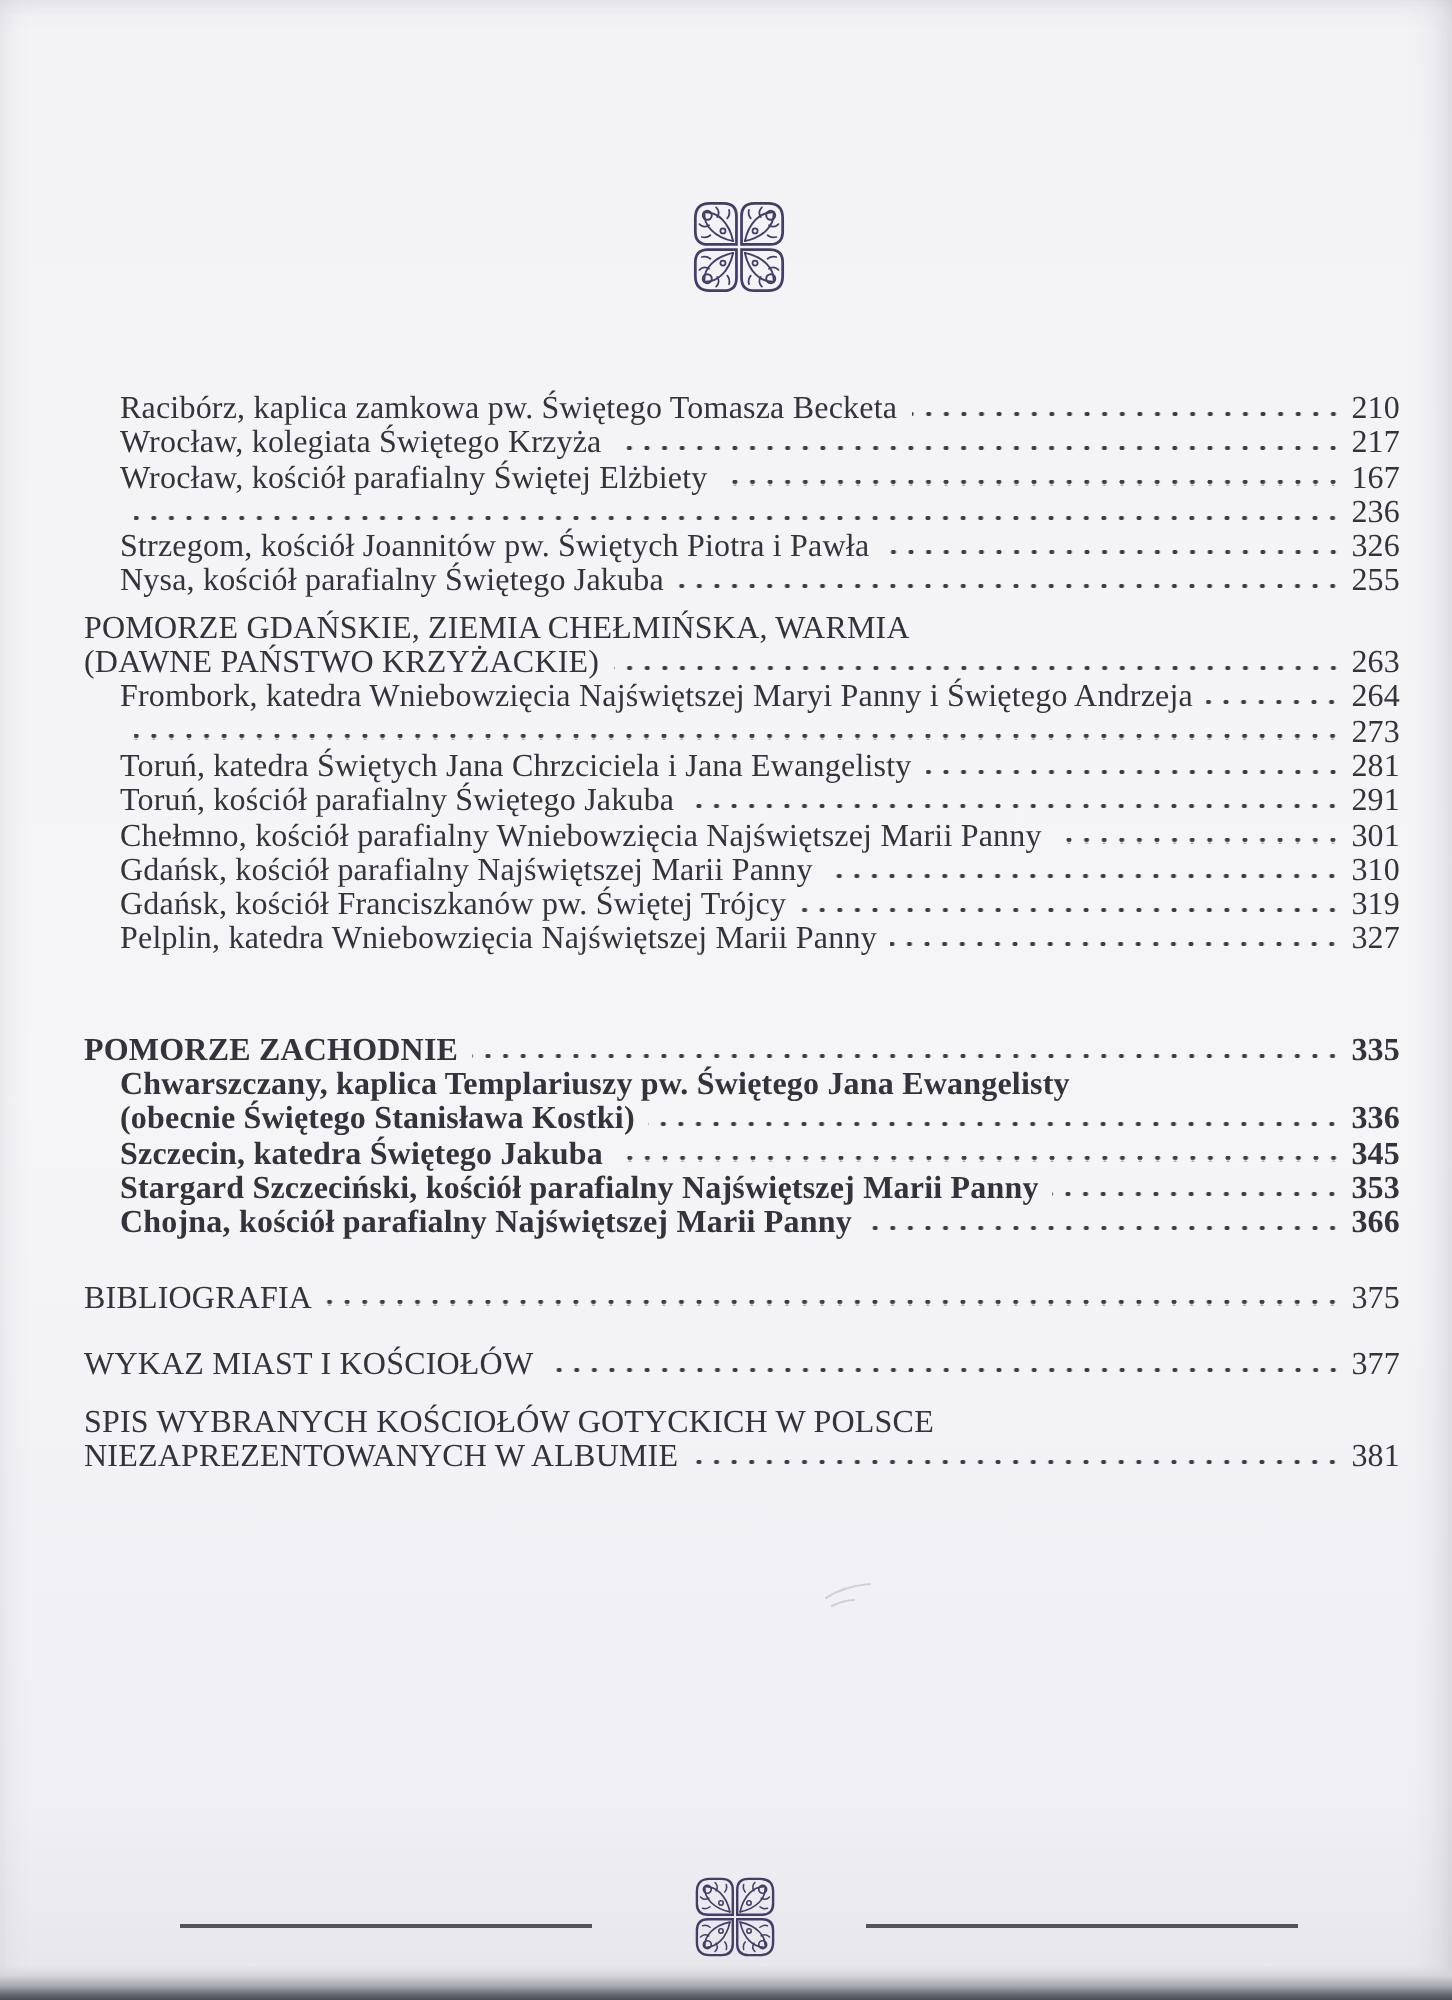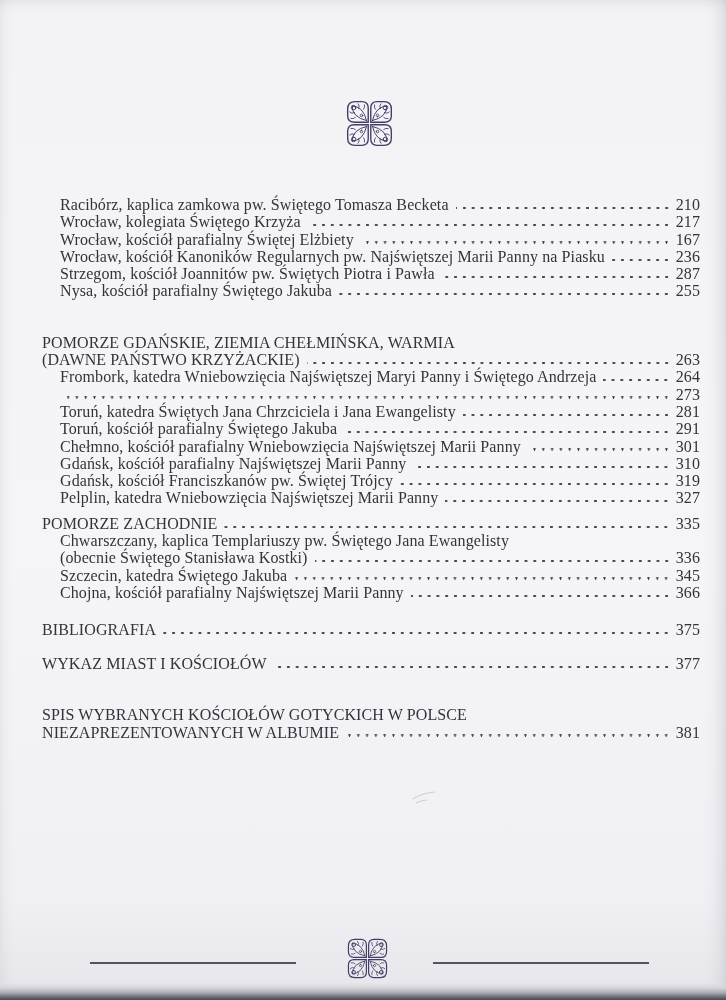--- a/index.html
+++ b/index.html
@@ -17,25 +17,25 @@
     font-family:"Liberation Serif","DejaVu Serif",serif;
     color:var(--ink);
   }
   
   .defs{position:absolute;width:0;height:0;overflow:hidden}
   .ornament{position:absolute;}
   .ornament.top{left:346px;top:97px;width:47px;height:53px;}
   .ornament.bottom{left:347px;top:937px;width:41px;height:43px;}
   .toc{position:absolute; left:42px; top:196px; width:658px;}
   .toc-section{margin:0;}
-  .toc-section:nth-of-type(2){margin-top:34px;}
-  .toc-section:nth-of-type(3){margin-top:8px;}
+  .toc-section:nth-of-type(2){margin-top:6px;}
+  .toc-section:nth-of-type(3){margin-top:38px;font-weight:bold;}
   .toc-section:nth-of-type(4){margin-top:20px;}
   .toc-section:nth-of-type(5){margin-top:16.5px;text-align:center;}
-  .toc-section:nth-of-type(6){margin-top:34px;}
+  .toc-section:nth-of-type(6){margin-top:11px;}
   .toc-row{
     display:flex; align-items:baseline;
     font-size:16px; line-height:17.3px;
     letter-spacing:.1px; white-space:nowrap;
   }
   .toc-row.toc-entry{padding-left:18px;}
   .toc-title{flex:0 0 auto; color:var(--ink);}
   .toc-heading .toc-title{text-transform:none;}
   .leader{
     flex:1 1 auto; min-width:14px; height:3.2px; margin:0 3px 0 7px;
@@ -95,28 +95,27 @@
           <span class="toc-title">Wrocław, kolegiata Świętego Krzyża</span>
           <span class="leader"></span>
           <span class="toc-page">217</span>
         </div>
         <div class="toc-row toc-entry">
           <span class="toc-title">Wrocław, kościół parafialny Świętej Elżbiety</span>
           <span class="leader"></span>
           <span class="toc-page">167</span>
         </div>
         <div class="toc-row toc-entry">
-          <span class="toc-title">Wrocław, kościół Kanoników Regularnych pw. Najświętszej Marii Panny na Piasku</span>
           <span class="leader"></span>
           <span class="toc-page">236</span>
         </div>
         <div class="toc-row toc-entry">
           <span class="toc-title">Strzegom, kościół Joannitów pw. Świętych Piotra i Pawła</span>
           <span class="leader"></span>
-          <span class="toc-page">287</span>
+          <span class="toc-page">326</span>
         </div>
         <div class="toc-row toc-entry">
           <span class="toc-title">Nysa, kościół parafialny Świętego Jakuba</span>
           <span class="leader"></span>
           <span class="toc-page">255</span>
         </div>
       </section>
       <section class="toc-section">
         <div class="toc-row toc-heading">
           <span class="toc-title">POMORZE GDAŃSKIE, ZIEMIA CHEŁMIŃSKA, WARMIA</span>
@@ -177,20 +176,25 @@
         </div>
         <div class="toc-row toc-entry">
           <span class="toc-title">(obecnie Świętego Stanisława Kostki)</span>
           <span class="leader"></span>
           <span class="toc-page">336</span>
         </div>
         <div class="toc-row toc-entry">
           <span class="toc-title">Szczecin, katedra Świętego Jakuba</span>
           <span class="leader"></span>
           <span class="toc-page">345</span>
+        </div>
+        <div class="toc-row toc-entry">
+          <span class="toc-title">Stargard Szczeciński, kościół parafialny Najświętszej Marii Panny</span>
+          <span class="leader"></span>
+          <span class="toc-page">353</span>
         </div>
         <div class="toc-row toc-entry">
           <span class="toc-title">Chojna, kościół parafialny Najświętszej Marii Panny</span>
           <span class="leader"></span>
           <span class="toc-page">366</span>
         </div>
       </section>
       <section class="toc-section">
         <div class="toc-row toc-heading">
           <span class="toc-title">BIBLIOGRAFIA</span>

